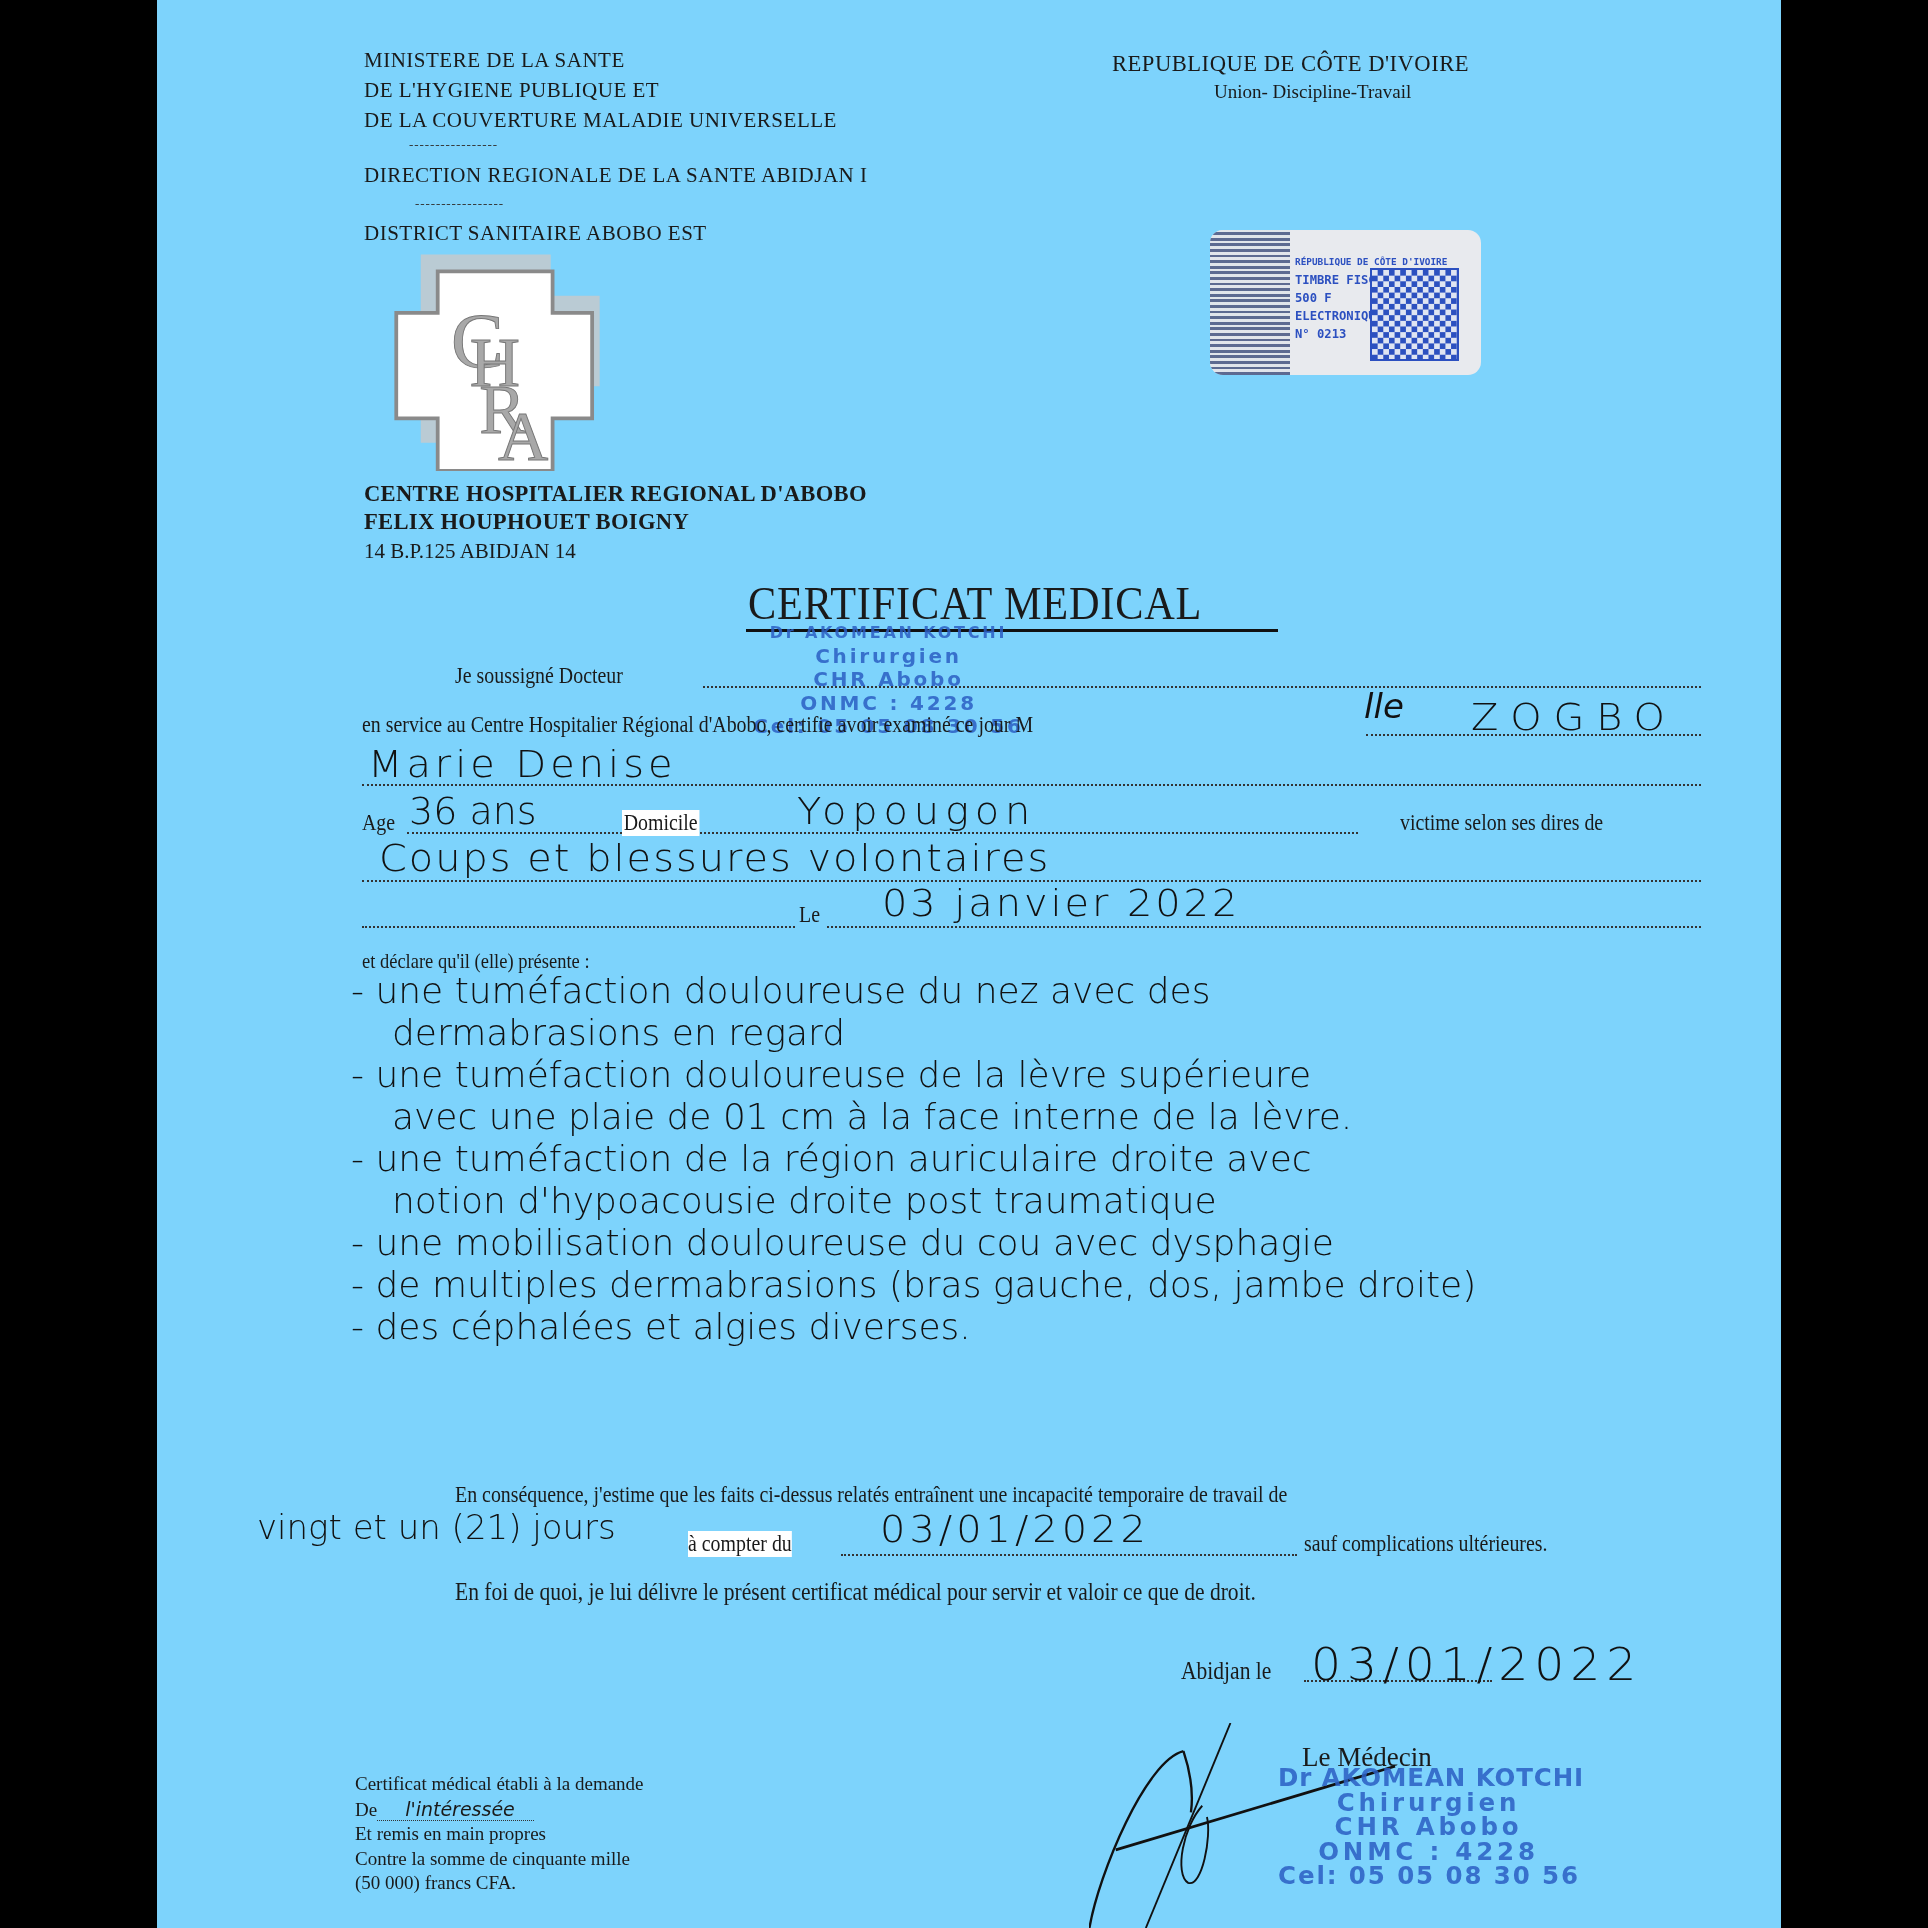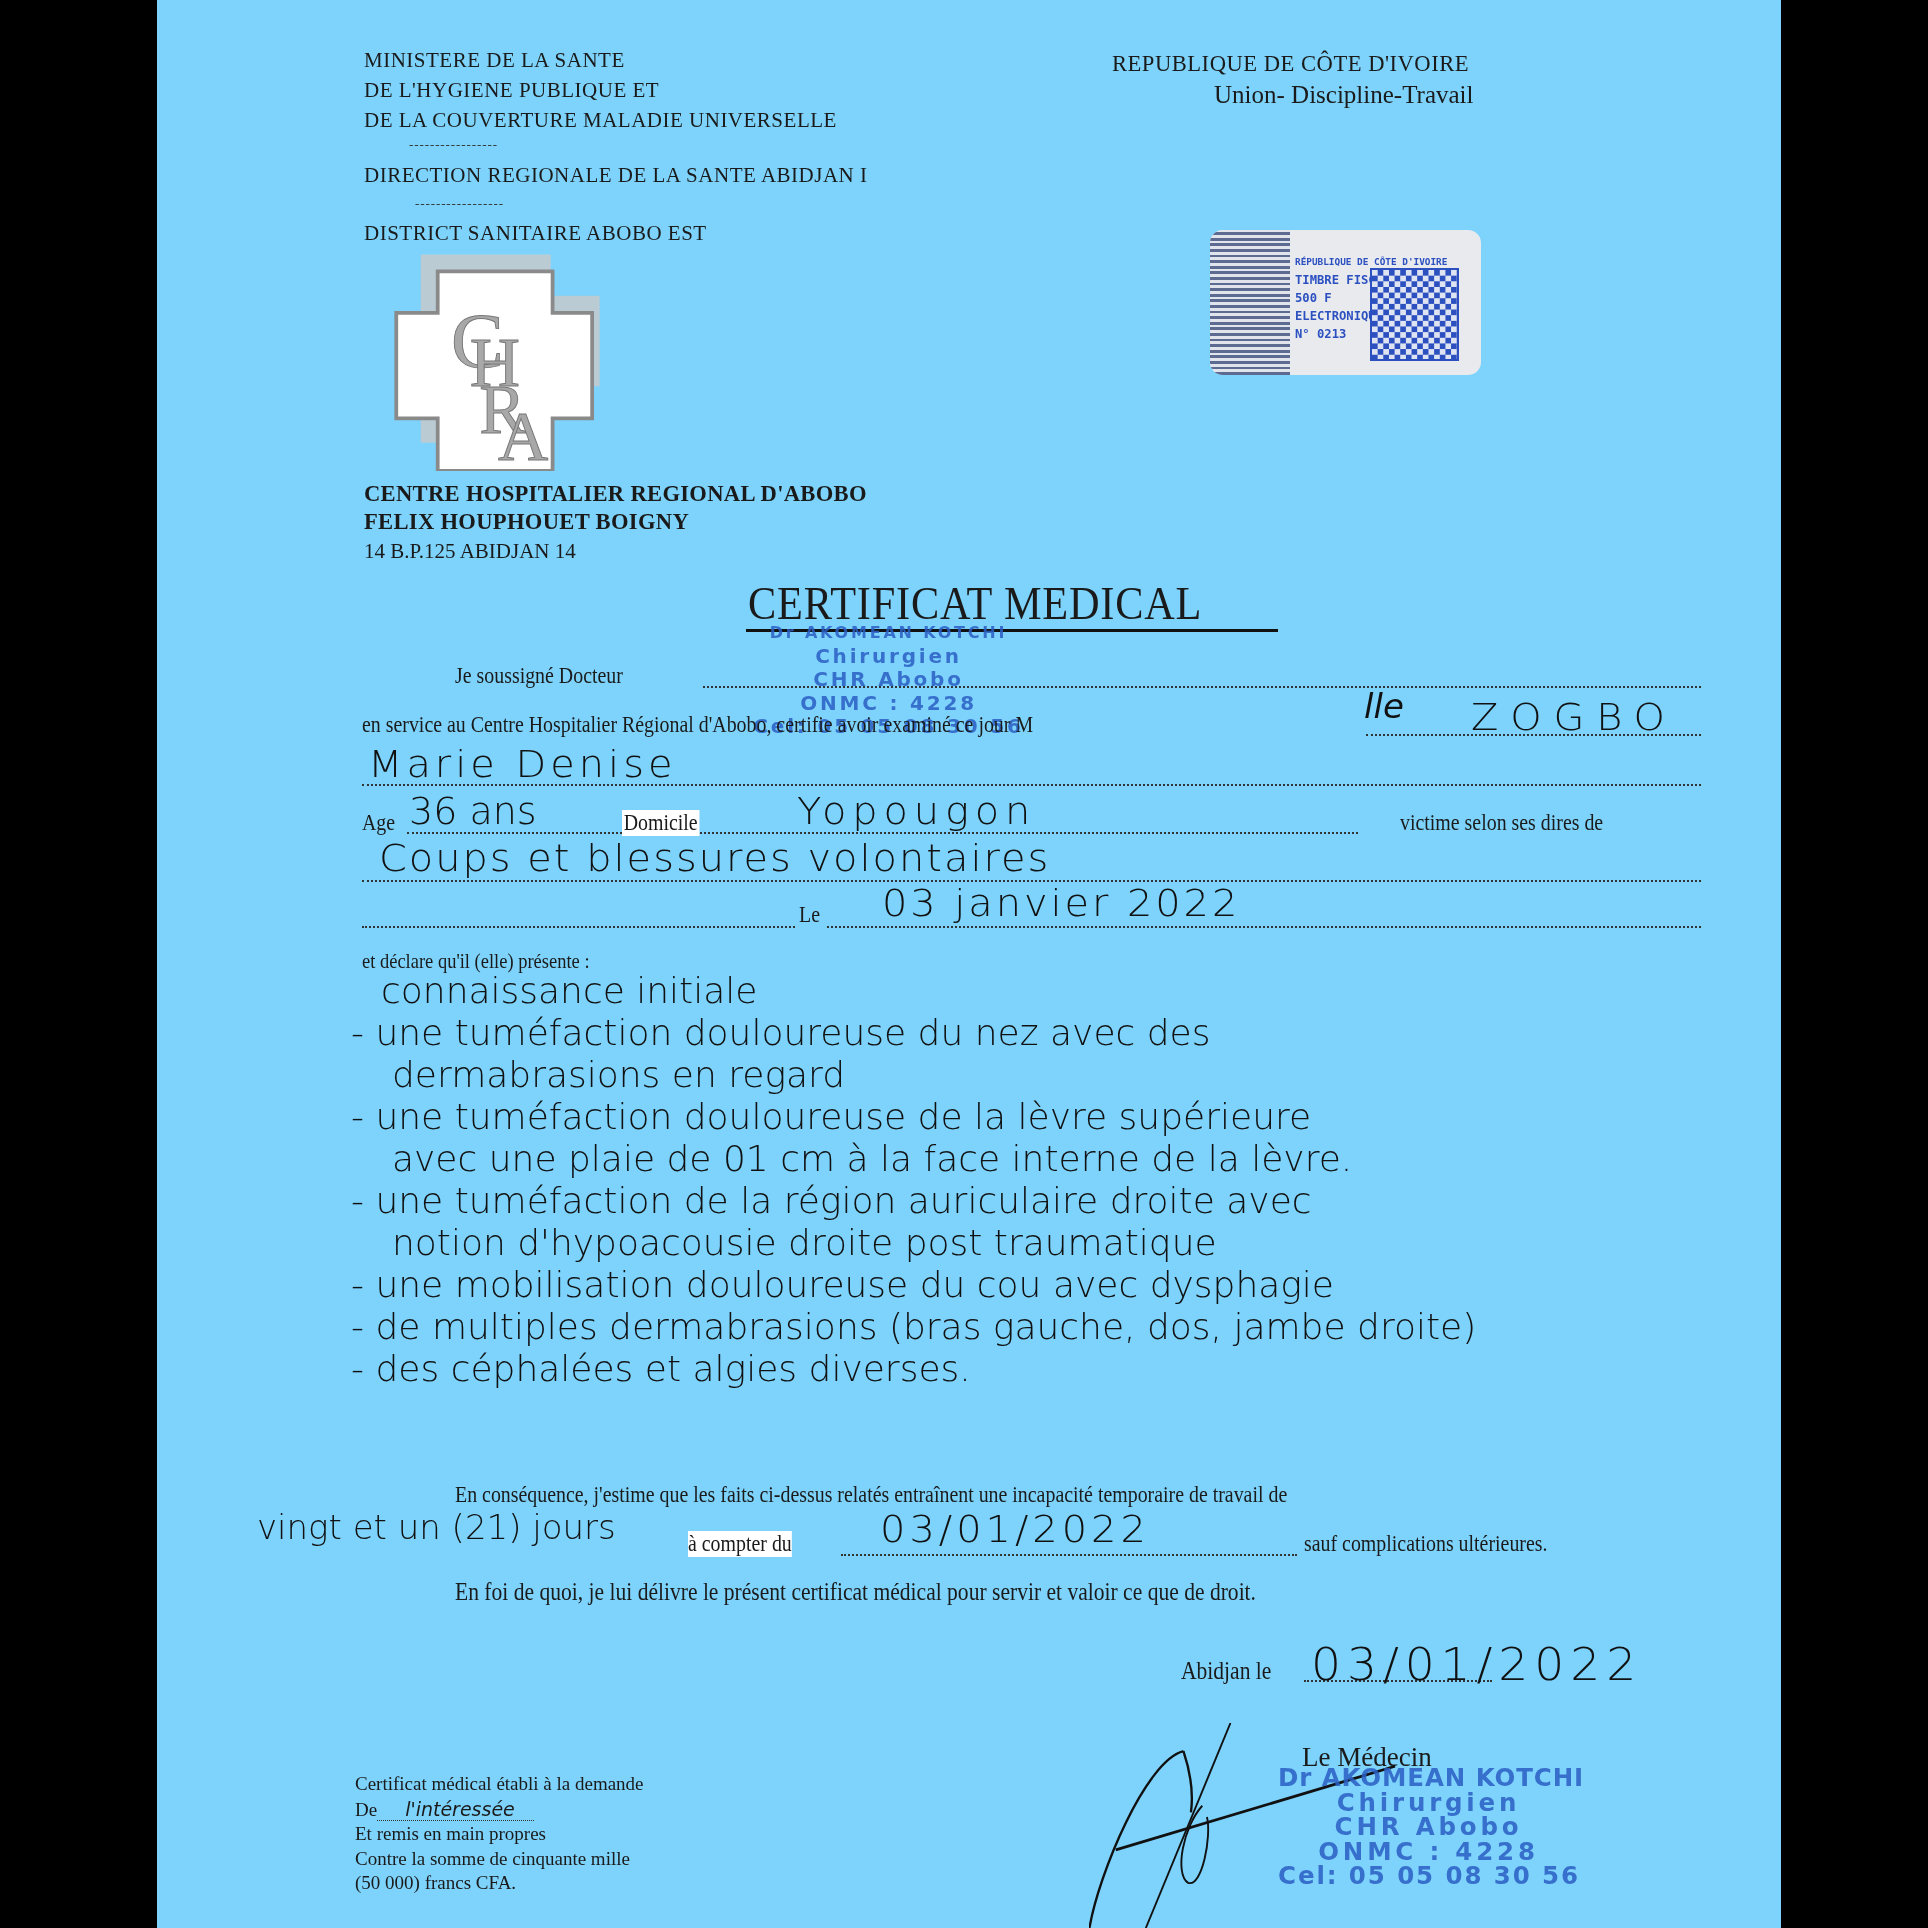--- a/index.html
+++ b/index.html
@@ -35,21 +35,21 @@
     <div>MINISTERE DE LA SANTE</div>
     <div>DE L'HYGIENE PUBLIQUE ET</div>
     <div>DE LA COUVERTURE MALADIE UNIVERSELLE</div>
   </div>
   <div class="abs serif sep" style="left:252px;top:137px;">-----------------</div>
   <div class="abs serif hdr" style="left:207px;top:160px;">DIRECTION REGIONALE DE LA SANTE ABIDJAN I</div>
   <div class="abs serif sep" style="left:258px;top:196px;">-----------------</div>
   <div class="abs serif hdr" style="left:207px;top:218px;">DISTRICT SANITAIRE ABOBO EST</div>
 
   <div class="abs serif" style="left:955px;top:51px;font-size:22.6px;letter-spacing:0.5px;">REPUBLIQUE DE CÔTE D'IVOIRE</div>
-  <div class="abs serif" style="left:1057px;top:81px;font-size:25px;">Union- Discipline-Travail</div>
+  <div class="abs serif" style="left:1057px;top:81px;font-size:19px;">Union- Discipline-Travail</div>
 
   <div class="fiscal">
     <div class="bars"></div>
     <div class="txt">
       <div style="font-size:9.4px;">RÉPUBLIQUE DE CÔTE D'IVOIRE</div>
       <div>TIMBRE FISCAL</div>
       <div>500 F</div>
       <div>ELECTRONIQUE</div>
       <div>N° 0213</div>
     </div>
@@ -104,21 +104,20 @@
   <div class="abs hand hwl" style="left:222px;top:836px;letter-spacing:1.9px;">Coups et blessures volontaires</div>
 
   <div class="dots" style="left:205px;top:926px;width:433px;"></div>
   <div class="abs serif form" style="left:642px;top:902px;">Le</div>
   <div class="dots" style="left:670px;top:926px;width:874px;"></div>
   <div class="abs hand hwl" style="left:725px;top:881px;letter-spacing:2.8px;">03 janvier 2022</div>
 
   <div class="abs serif form" style="left:205px;top:949px;font-size:21px;">et déclare qu'il (elle) présente :</div>
 
   <div class="abs hand" style="left:194px;top:970px;font-size:36px;line-height:42px;">
-    <div style="padding-left:30px;">connaissance initiale</div>
     <div>- une tuméfaction douloureuse du nez avec des</div>
     <div style="padding-left:41px;">dermabrasions en regard</div>
     <div>- une tuméfaction douloureuse de la lèvre supérieure</div>
     <div style="padding-left:41px;">avec une plaie de 01 cm à la face interne de la lèvre.</div>
     <div>- une tuméfaction de la région auriculaire droite avec</div>
     <div style="padding-left:41px;">notion d'hypoacousie droite post traumatique</div>
     <div>- une mobilisation douloureuse du cou avec dysphagie</div>
     <div>- de multiples dermabrasions (bras gauche, dos, jambe droite)</div>
     <div>- des céphalées et algies diverses.</div>
   </div>

